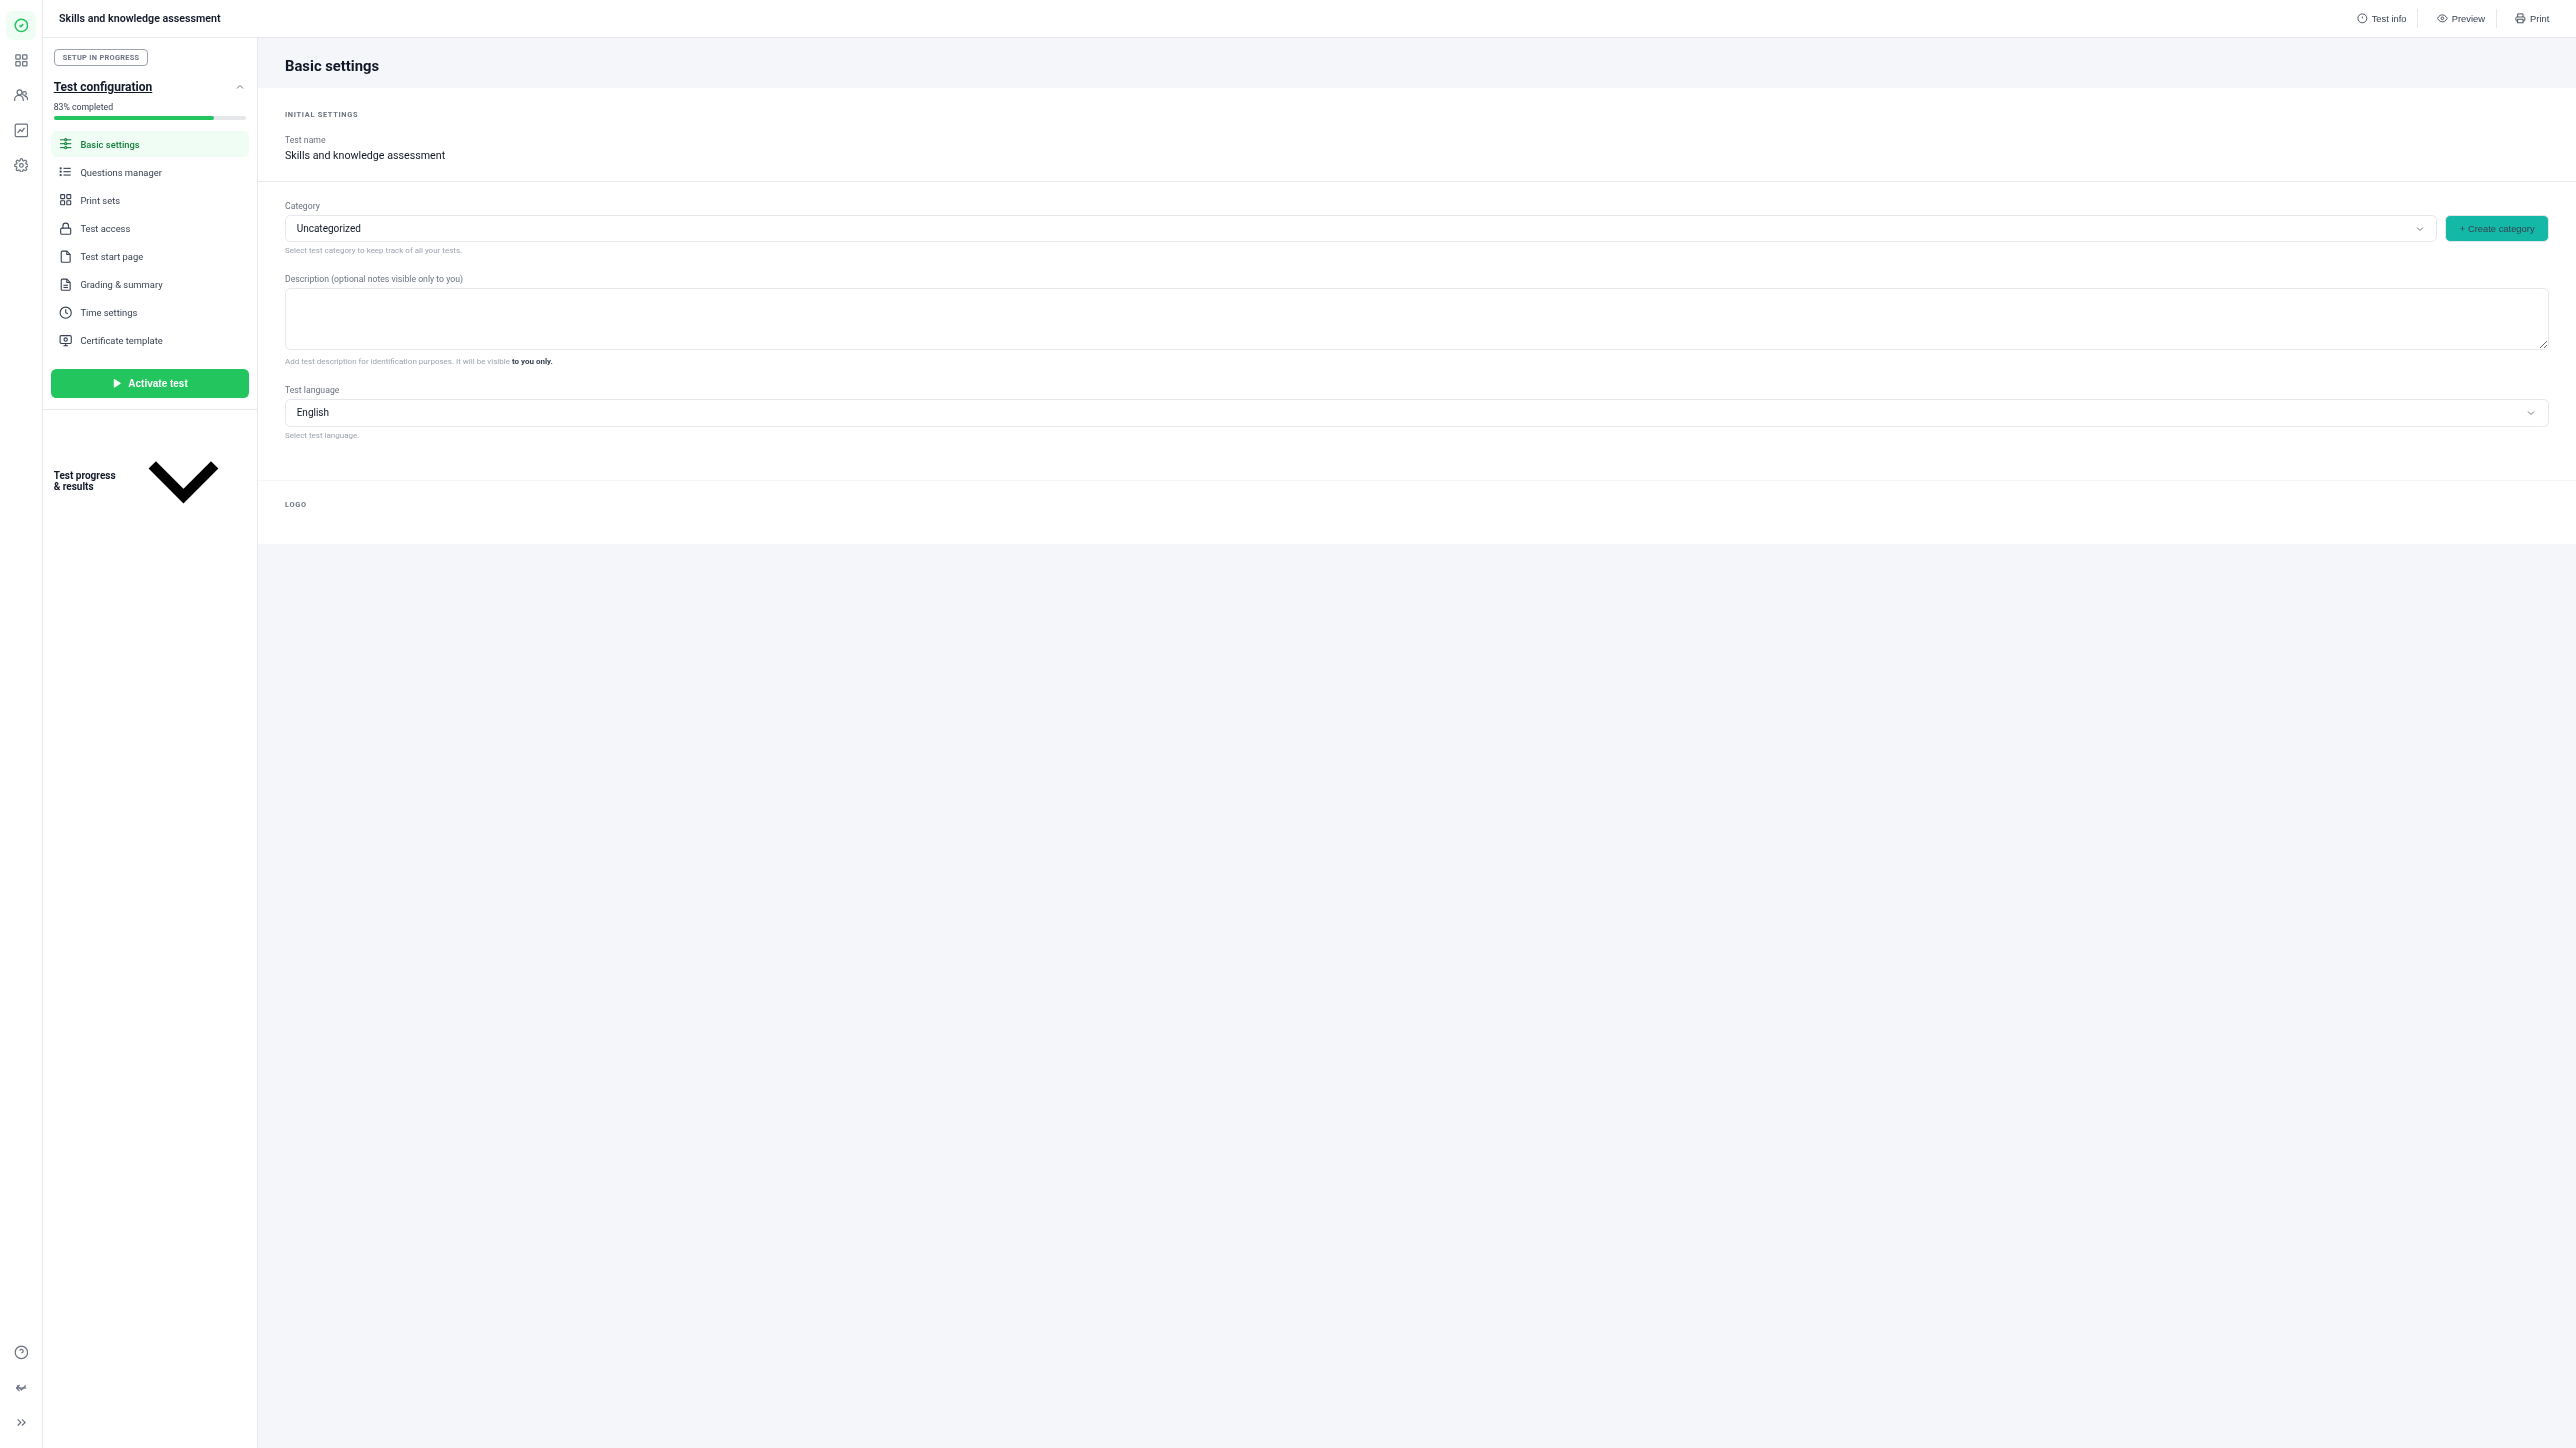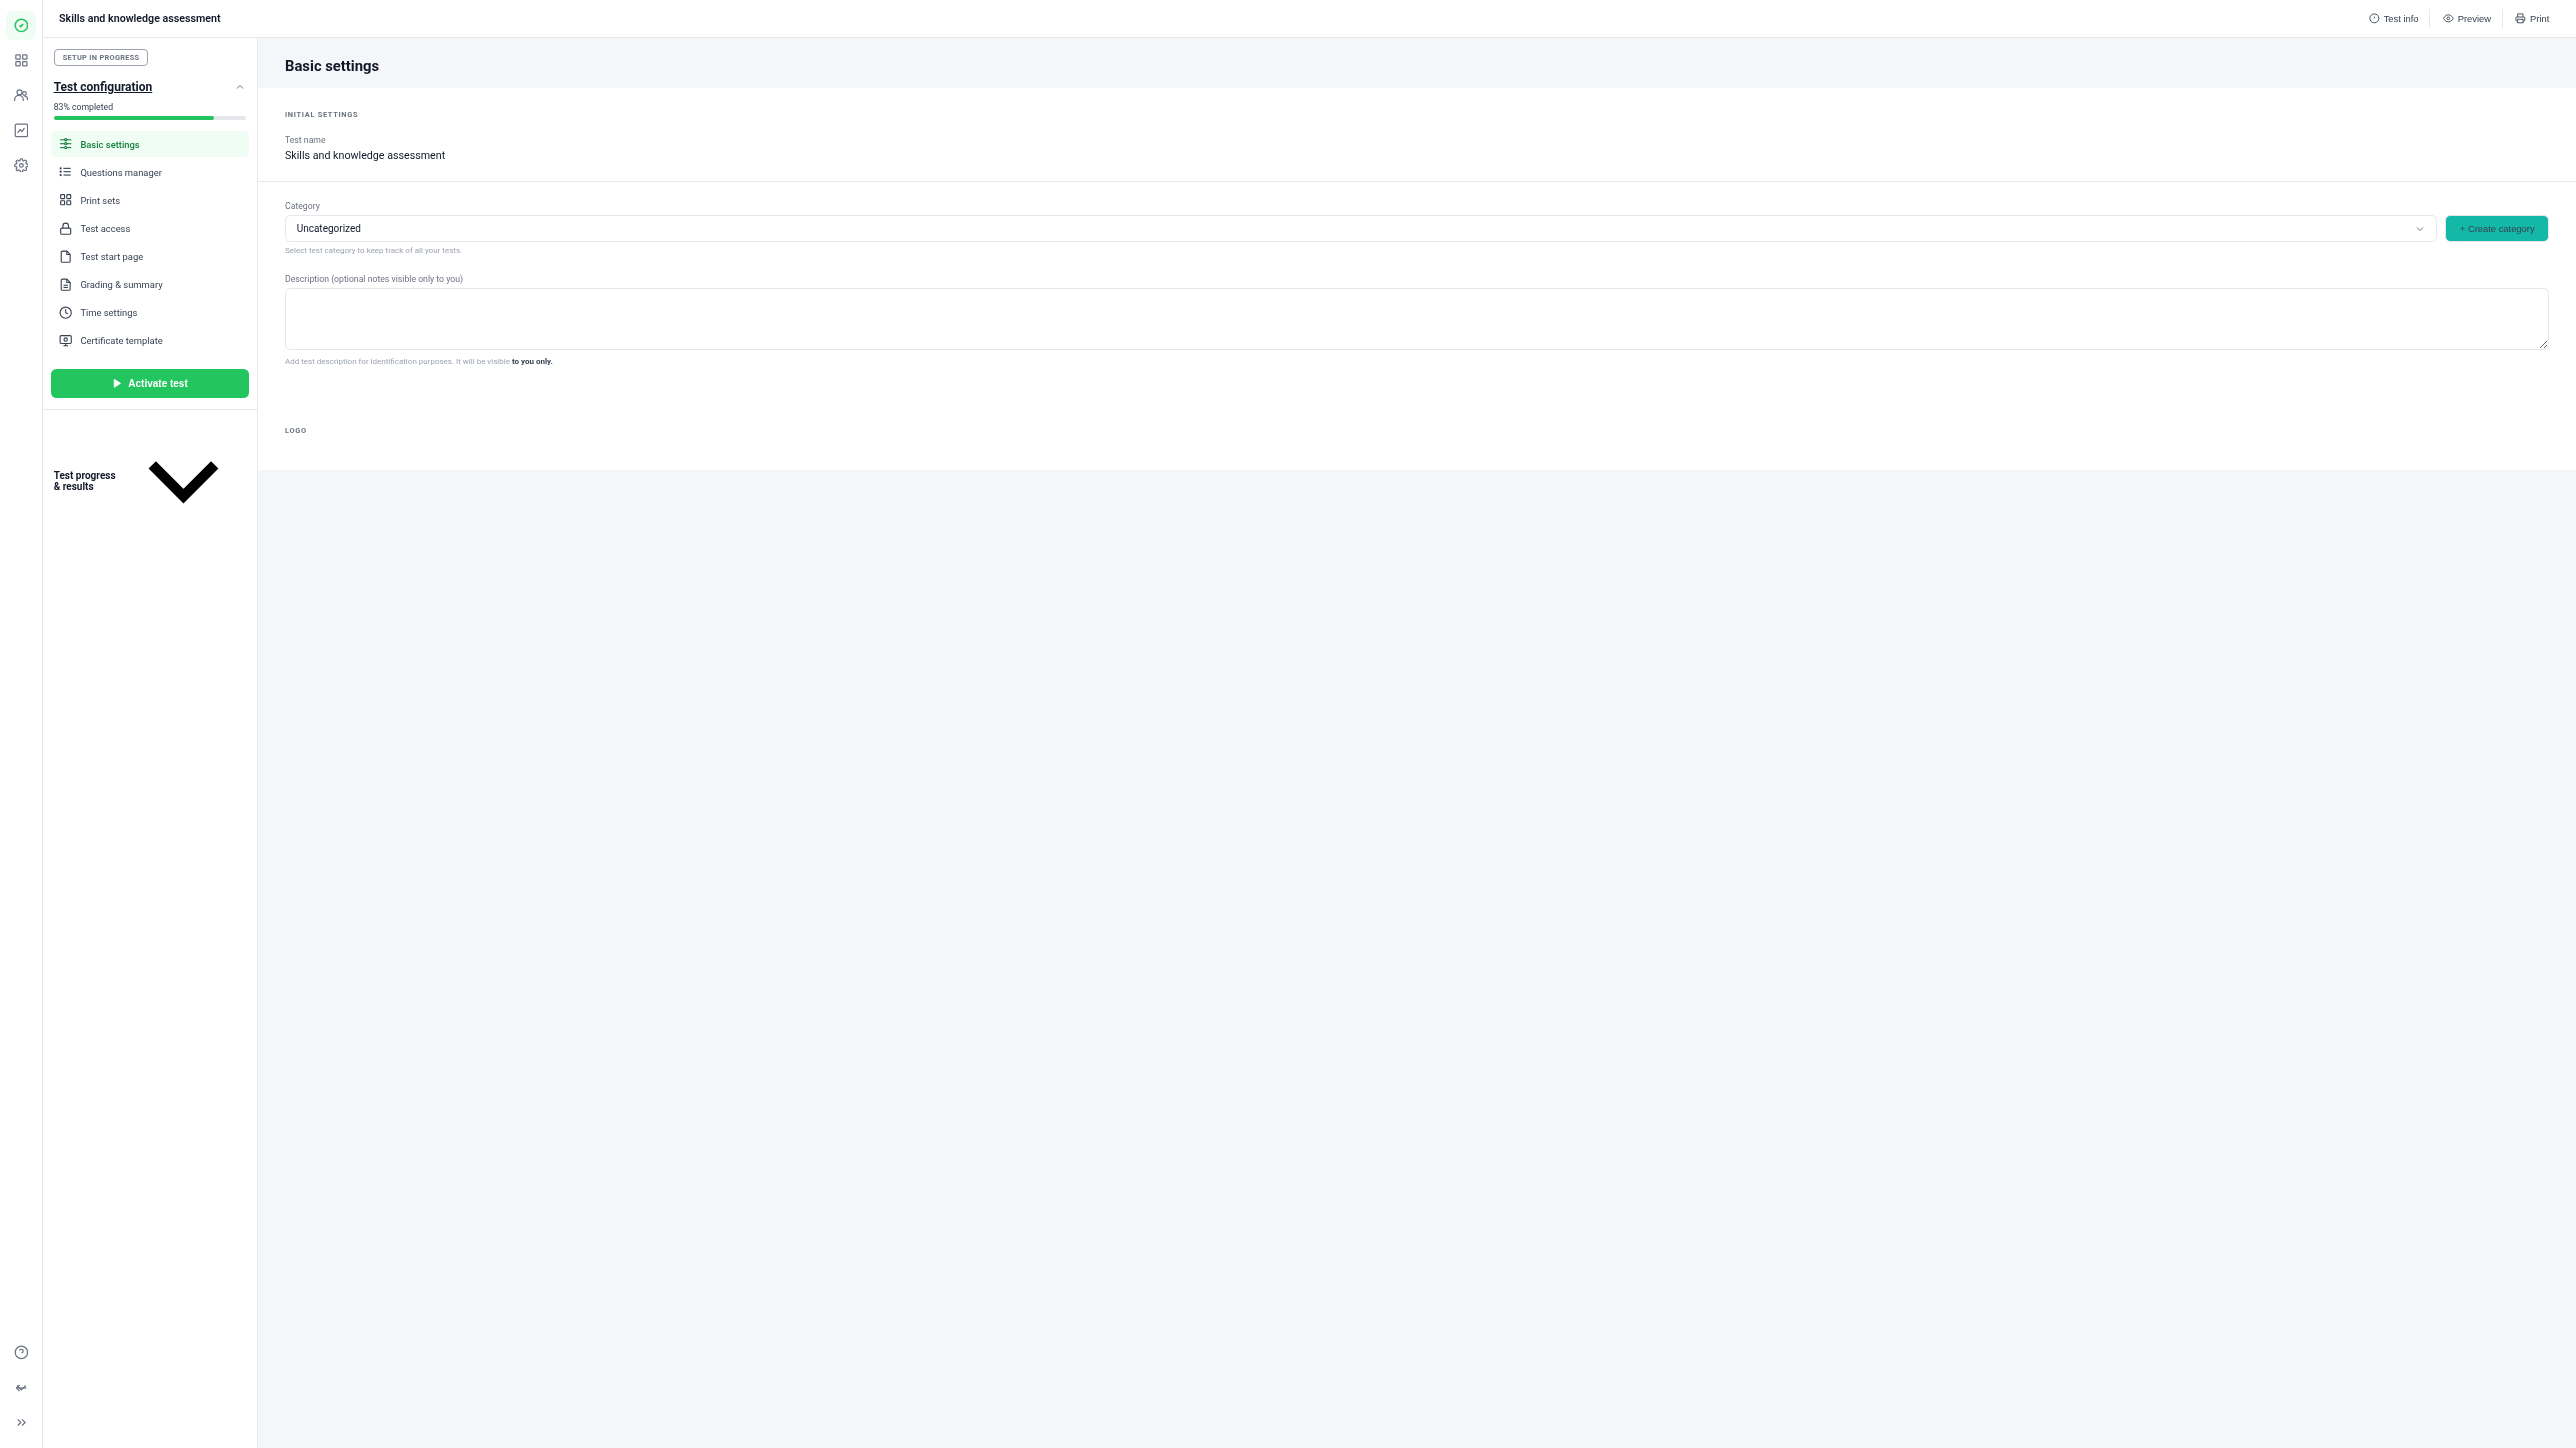--- a/index.html
+++ b/index.html
@@ -47,21 +47,21 @@
       flex-shrink: 0;
     }
     .header-title {
       font-size: 10.7px;
       font-weight: 600;
       color: #111827;
     }
     .header-actions {
       display: flex;
       align-items: center;
-      gap: 2px;
+      gap: 8px;
     }
     .header-action-btn {
       display: flex;
       align-items: center;
       gap: 4px;
       padding: 4px 10.7px;
       font-size: 9.4px;
       color: #374151;
       cursor: pointer;
       border: none;
@@ -528,20 +528,30 @@
         </div>
 
         <div class="form-group">
           <div class="form-label">Description (optional notes visible only to you)</div>
           <textarea class="textarea-field" rows="4" style=""></textarea>
           <div class="textarea-hint">
             <span>Add test description for identification purposes. It will be visible </span><strong>to you only.</strong>
           </div>
         </div>
 
+        <div class="form-group">
+          <div class="form-label">Test language</div>
+          <div class="language-select">
+            <span>English</span>
+            <svg viewBox="0 0 24 24" fill="none" stroke="currentColor" stroke-width="2">
+              <polyline points="6 9 12 15 18 9"></polyline>
+            </svg>
+          </div>
+          <div class="select-hint">Select test language.</div>
+        </div>
       </div>
 
       <div class="second-card">
         <div class="section-label">LOGO</div>
       </div>
     </div>
   </div>
 </div>
 
 

